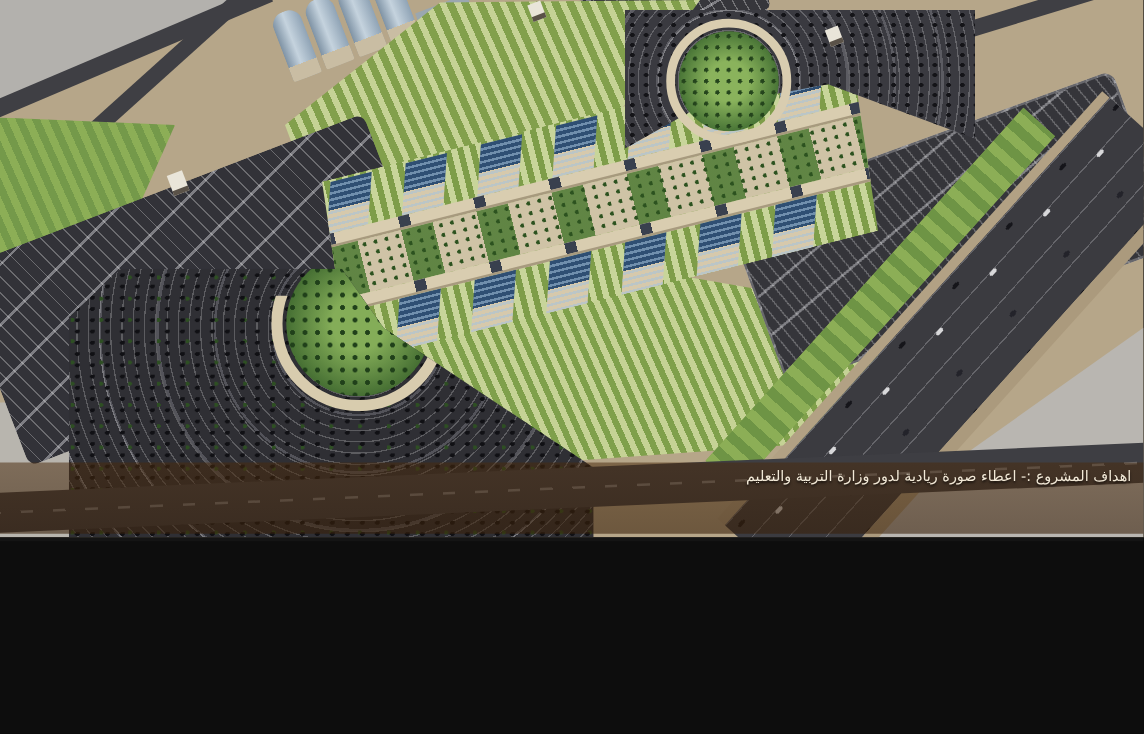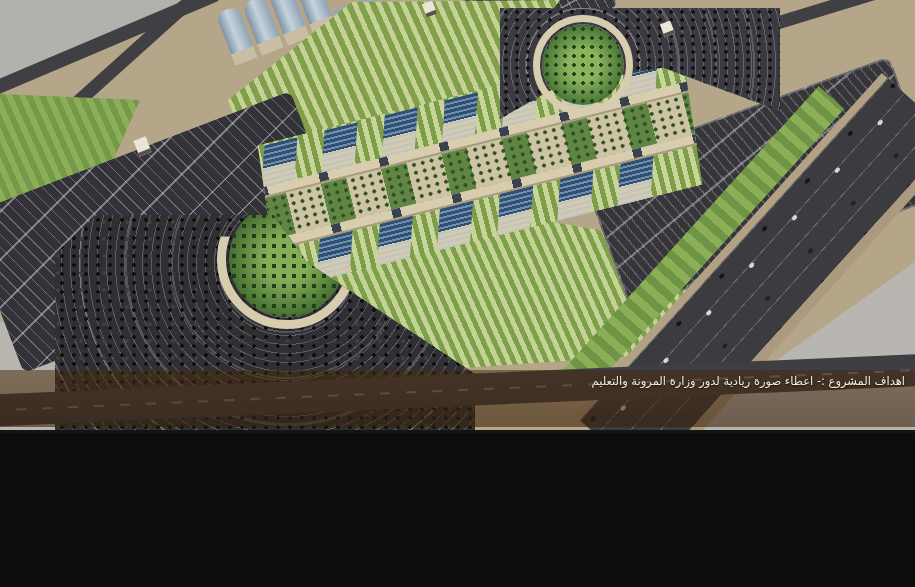--- a/index.html
+++ b/index.html
@@ -230,21 +230,21 @@
       <div class="ring-sw"></div>
       <div class="court-sw"></div>
     </div>
 
     <div class="boulevard"></div>
     <div class="gate gate1"></div>
     <div class="gate gate2"></div>
     <div class="gate gate3"></div>
 
     <div class="overlay-band">
-      <div>اهداف المشروع :- اعطاء صورة ريادية لدور وزارة المرونة والتعليم</div>
+      <div>اهداف المشروع :- اعطاء صورة ريادية لدور وزارة التربية والتعليم</div>
     </div>
   </div>
 
   <div class="strip">
 
     <div class="panel p1">
       
       
       
       

